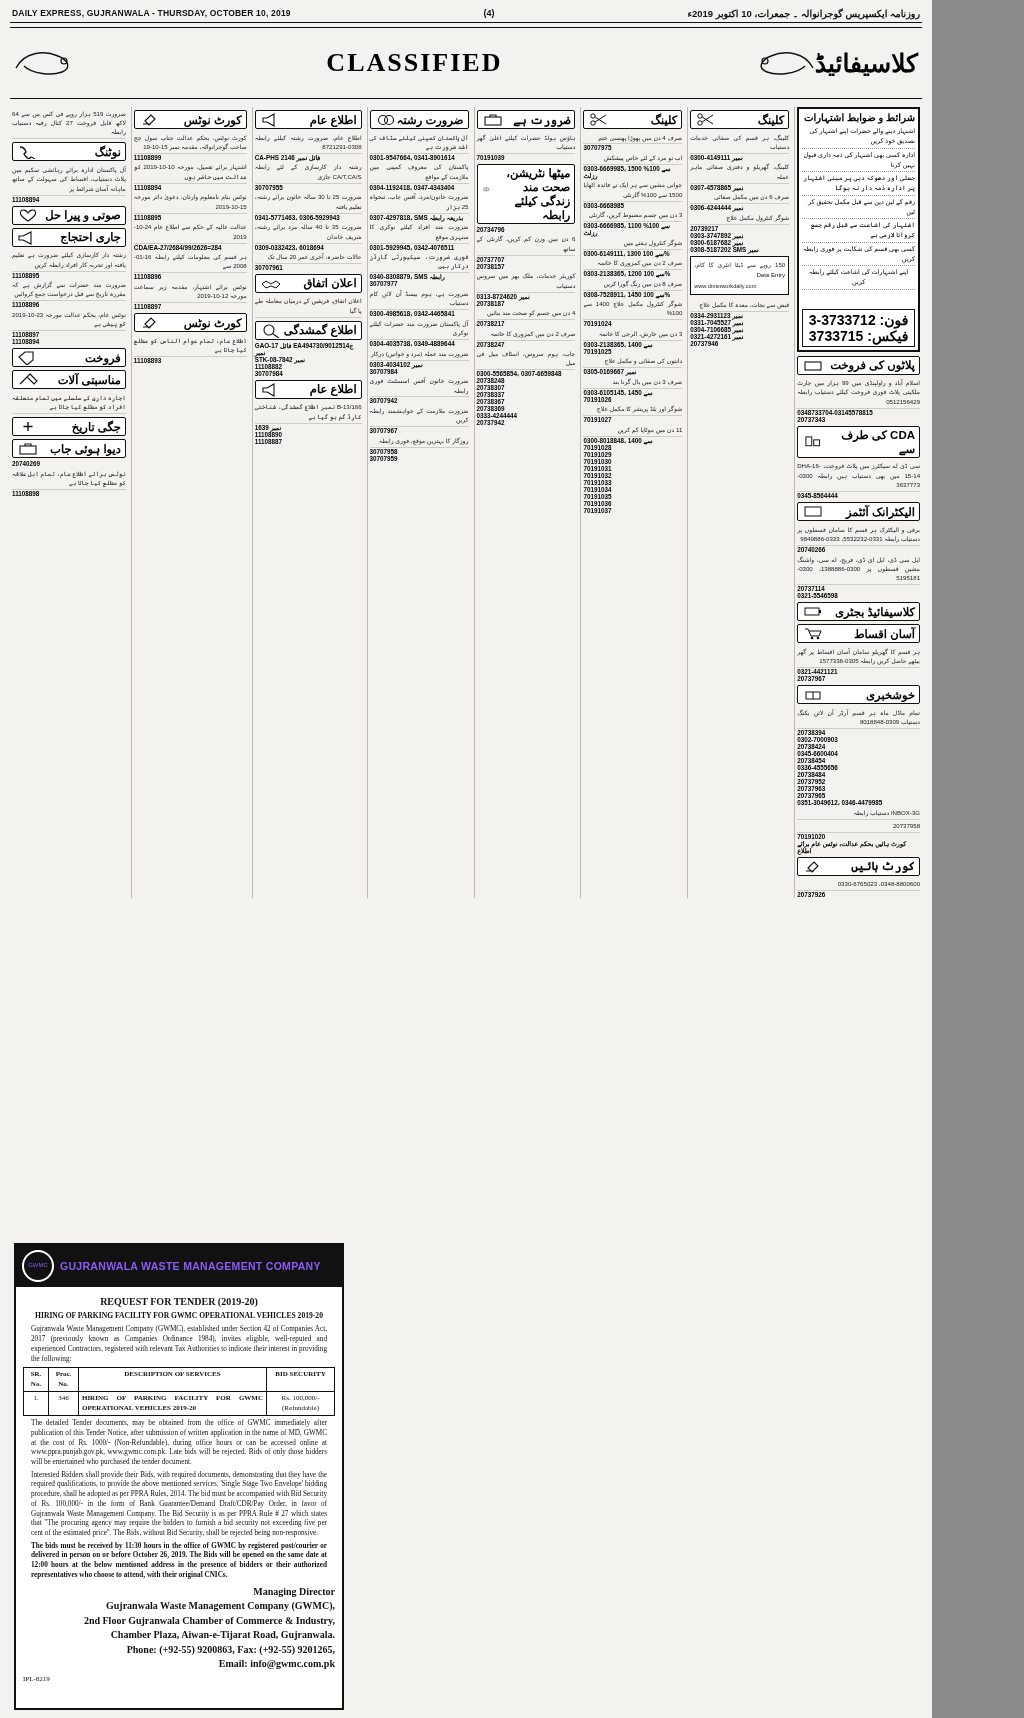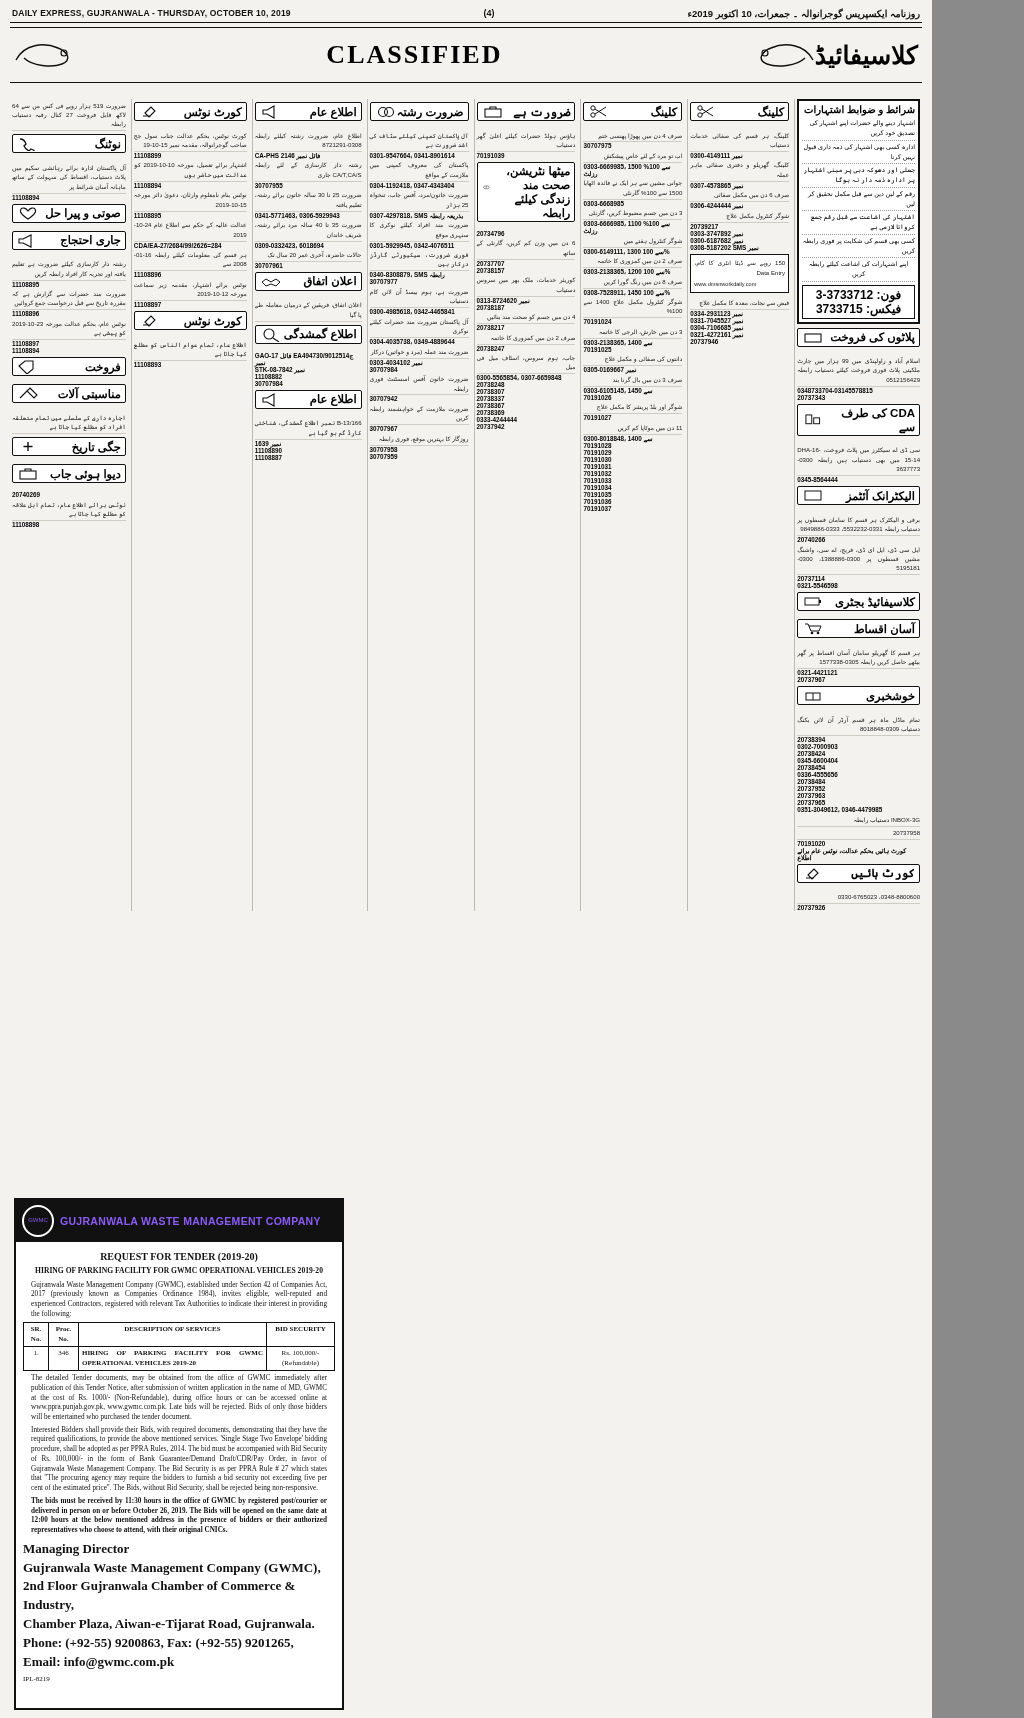--- a/index.html
+++ b/index.html
@@ -10,65 +10,65 @@
   }
   
   .masthead{display:flex;align-items:flex-start;justify-content:space-between;
      font-size:8.5px;font-weight:bold;color:#111;padding:0 2px 3px 2px;}
   .masthead .left{letter-spacing:.2px;}
   .masthead .center{font-size:9px;font-weight:bold;}
   .masthead .right{font-size:9.5px;direction:rtl;}
   .rule{border-top:1.6px solid #111;margin:0 0 4px 0;}
   
   .titleband{display:flex;align-items:center;justify-content:space-between;
-     border-top:1px solid #111;border-bottom:1px solid #111;padding:12px 4px;margin-bottom:16px;}
+     border-top:1px solid #111;border-bottom:1px solid #111;padding:20px 4px;margin-bottom:8px;}
   .titleband .classified-en{font-family:"Liberation Serif",serif;font-size:26px;font-weight:bold;letter-spacing:2px;}
   .titleband .classified-ur{font-size:25px;font-weight:bold;direction:rtl;}
   .logo-swirl{width:64px;height:30px;}
   
   .columns{display:flex;gap:3px;align-items:stretch;}
   .col{border-left:1px solid #bdbab4;padding:0 2px;box-sizing:border-box;}
   .col:first-child{border-left:none;}
   
   .c1{width:118px}.c2{width:118px}.c3{width:112px}.c4{width:104px}
   .c5{width:104px}.c6{width:104px}.c7{width:104px}.c9{width:128px}
   
-  .sec{border:1px solid #111;border-radius:2px;margin:3px 0 8px 0;
+  .sec{border:1px solid #111;border-radius:2px;margin:3px 0 2px 0;
      display:flex;align-items:center;justify-content:space-between;padding:1px 4px;background:#fff;}
   .sec .lbl{font-size:11.5px;font-weight:bold;direction:rtl;}
   .sec .ico{width:22px;height:15px;}
   
   .ad{font-size:6.1px;line-height:1.55;color:#1a1a1a;direction:rtl;text-align:justify;
       border-bottom:1px solid #cfccc6;padding:1.5px 0;}
   .ad.ltr{direction:ltr;text-align:left;}
   .num{font-size:6.3px;font-weight:bold;direction:ltr;text-align:left;}
   .tiny{font-size:5.6px;}
   .box{border:1px solid #111;padding:2px 3px;margin:3px 0;background:#fff;}
   .center{text-align:center;}
   .bold{font-weight:bold;}
   
   .promo{border:2px solid #111;padding:3px;margin-bottom:4px;background:#fff;}
   .promo h4{margin:0 0 2px 0;font-size:10px;text-align:right;direction:rtl;}
   .promo .line{font-size:6.4px;direction:rtl;line-height:1.6;border-bottom:1px dotted #999;padding:1px 0;}
-  .phoneblk{border:1px solid #111;margin-top:3px;padding:2px;text-align:center;font-size:12px;font-weight:bold;}
+  .phoneblk{border:1px solid #111;margin-top:19px;padding:2px;text-align:center;font-size:14px;font-weight:bold;}
   
   .tender{position:absolute;left:14px;bottom:8px;width:330px;border:2px solid #111;background:#fff;
      box-sizing:border-box;padding:0;}
   .tender .hdr{background:#111;color:#8b5cf6;display:flex;align-items:center;gap:6px;padding:5px 6px;}
   .tender .hdr .seal{width:28px;height:28px;border-radius:50%;border:2px solid #fff;display:flex;
      align-items:center;justify-content:center;font-size:6px;text-align:center;line-height:1.1;}
   .tender .hdr .nm{font-size:10.5px;font-weight:bold;letter-spacing:.3px;}
   .tender .body{padding:5px 7px 24px 7px;font-family:"Liberation Serif",serif;font-size:7.2px;line-height:1.35;color:#111;text-align:justify;}
   .tender h3{font-size:10px;text-align:center;margin:3px 0 2px 0;font-weight:bold;}
   .tender h5{font-size:7.6px;text-align:center;margin:3px 0 4px 0;font-weight:bold;}
   .tender table{width:100%;border-collapse:collapse;font-size:7px;margin:3px 0;}
   .tender th,.tender td{border:1px solid #111;padding:2px 3px;vertical-align:top;}
   .tender th{font-weight:bold;text-align:center;}
   .tender p{margin:3px 8px;}
-  .tender .sign{text-align:left;font-weight:bold;font-size:13px;line-height:1.45;margin-top:4px;}
+  .tender .sign{text-align:right;font-weight:bold;font-size:10px;line-height:1.45;margin-top:4px;}
   .tender .ipl{font-size:7px;font-weight:normal;margin-top:3px;}
   
   svg{display:block}
 </style>
 </head>
 <body>
 
 <div class="page">
 
   <div class="masthead">

